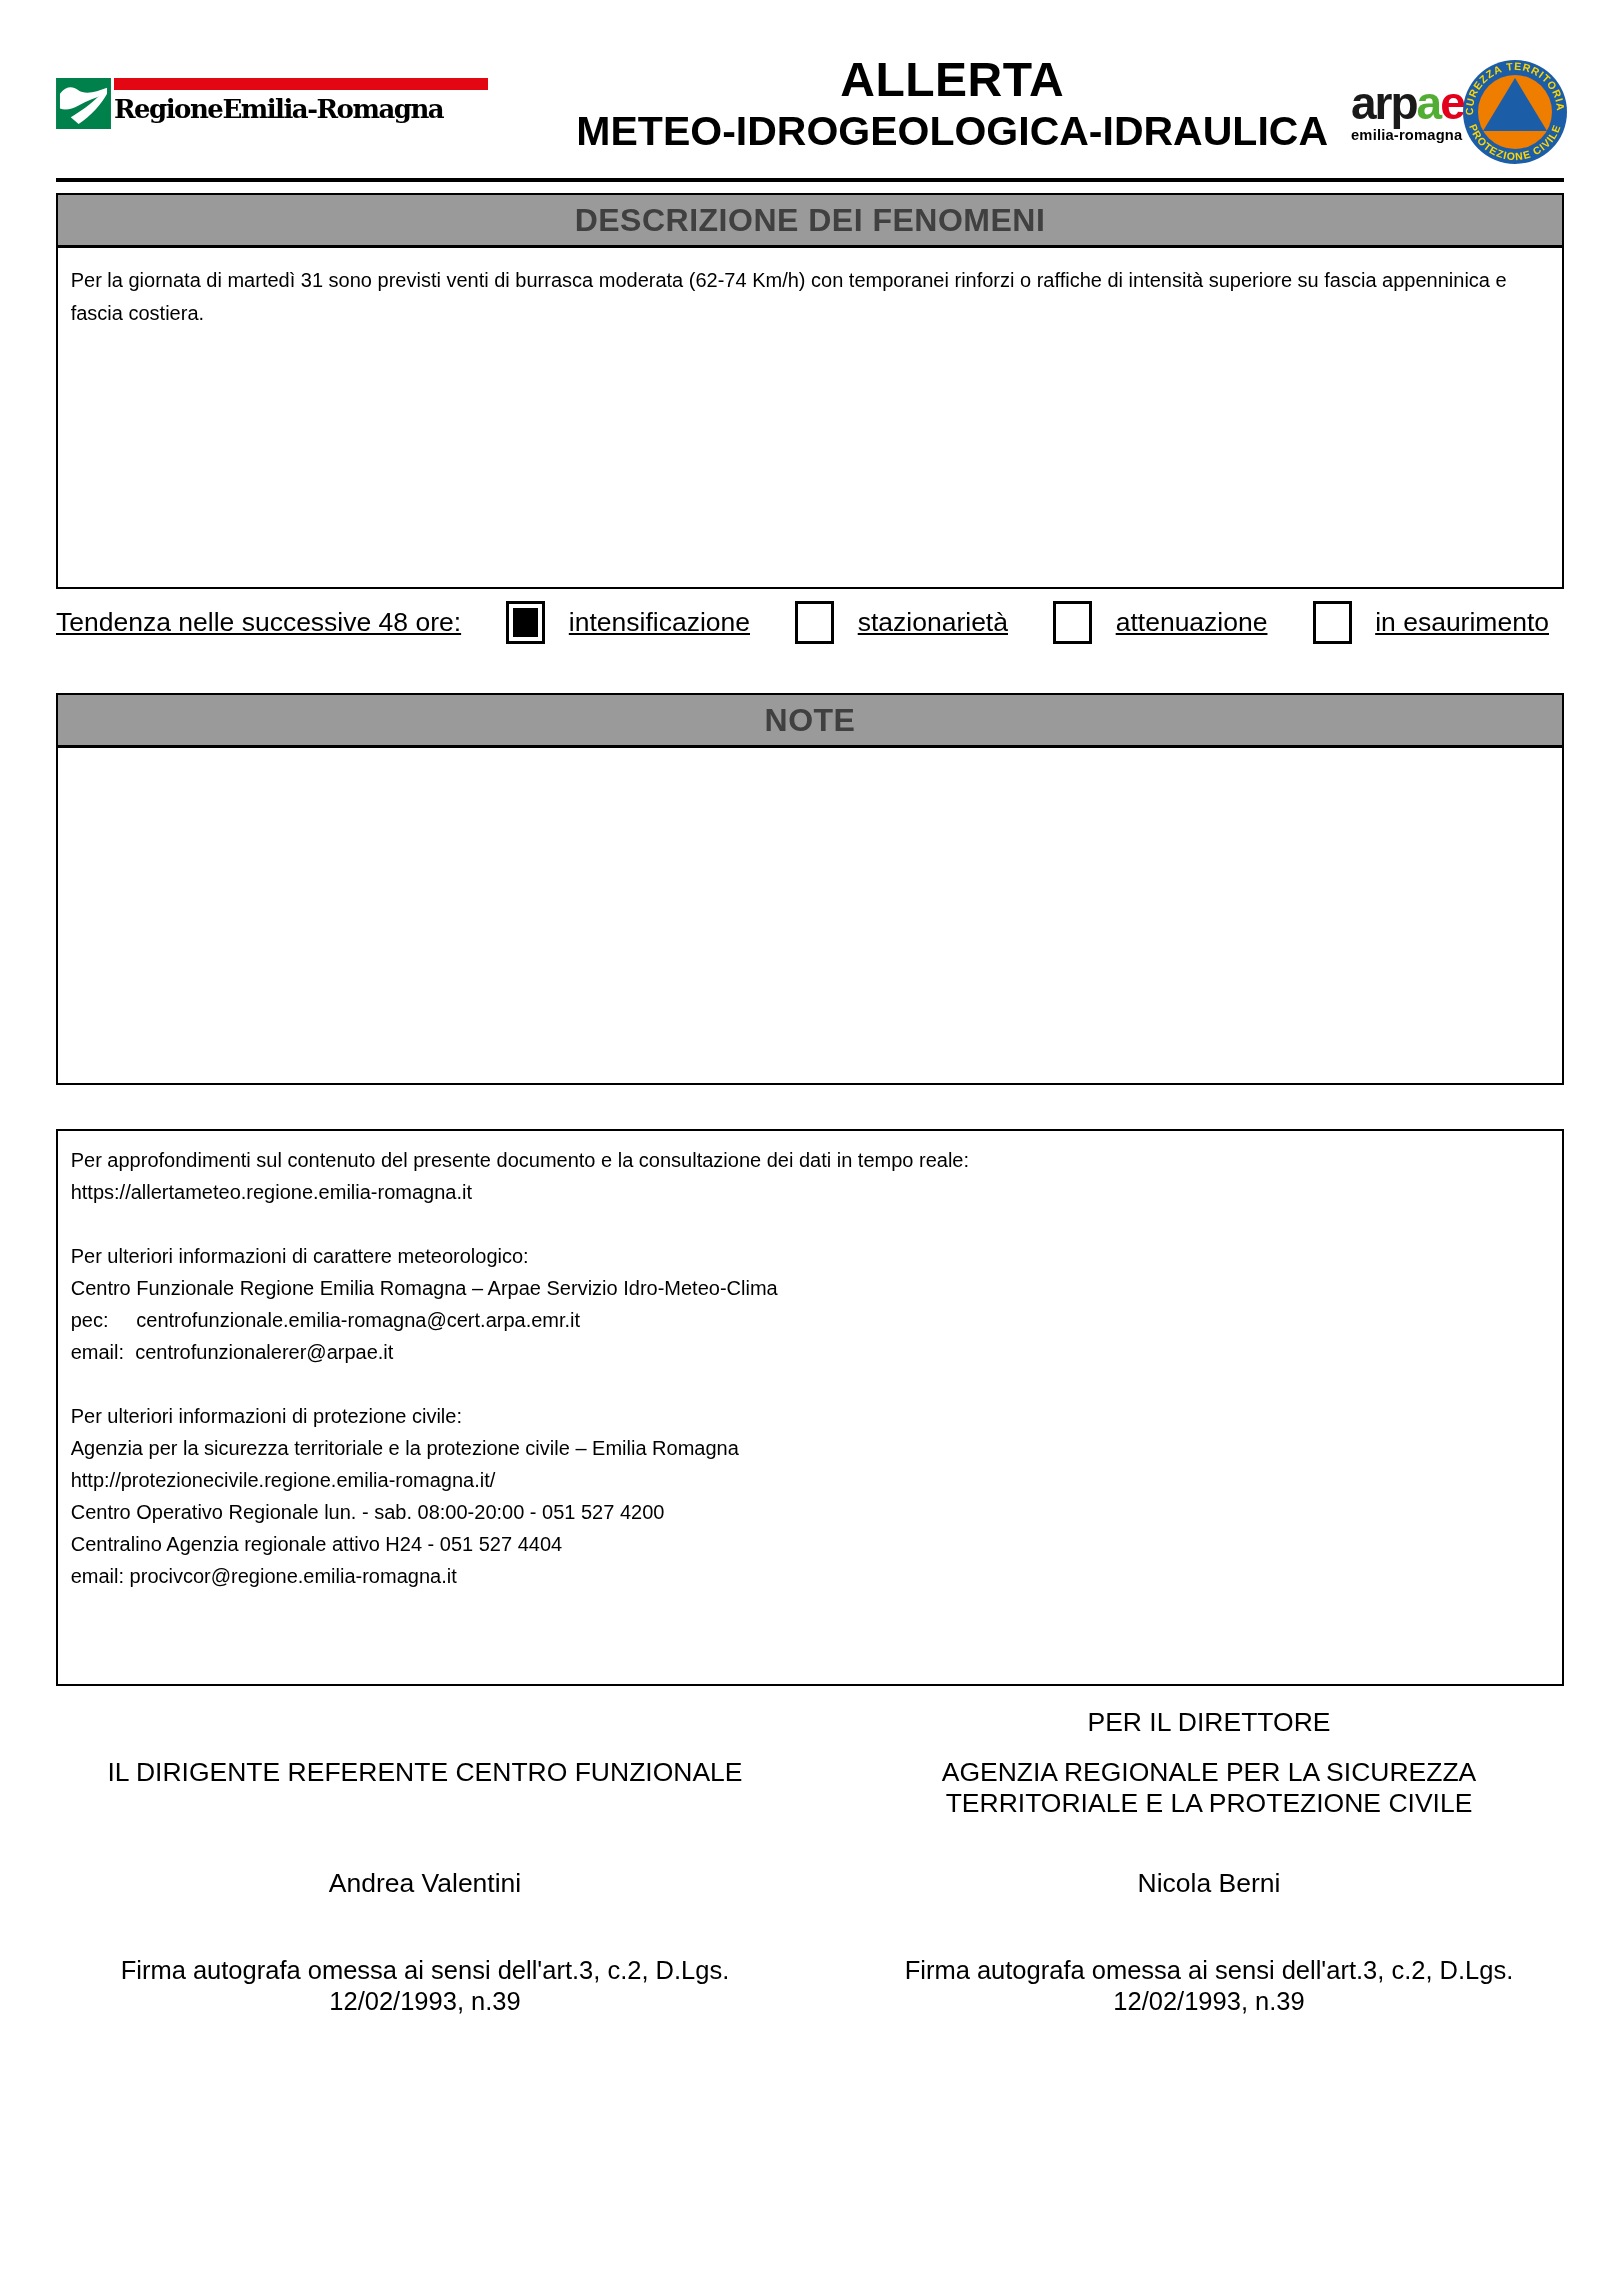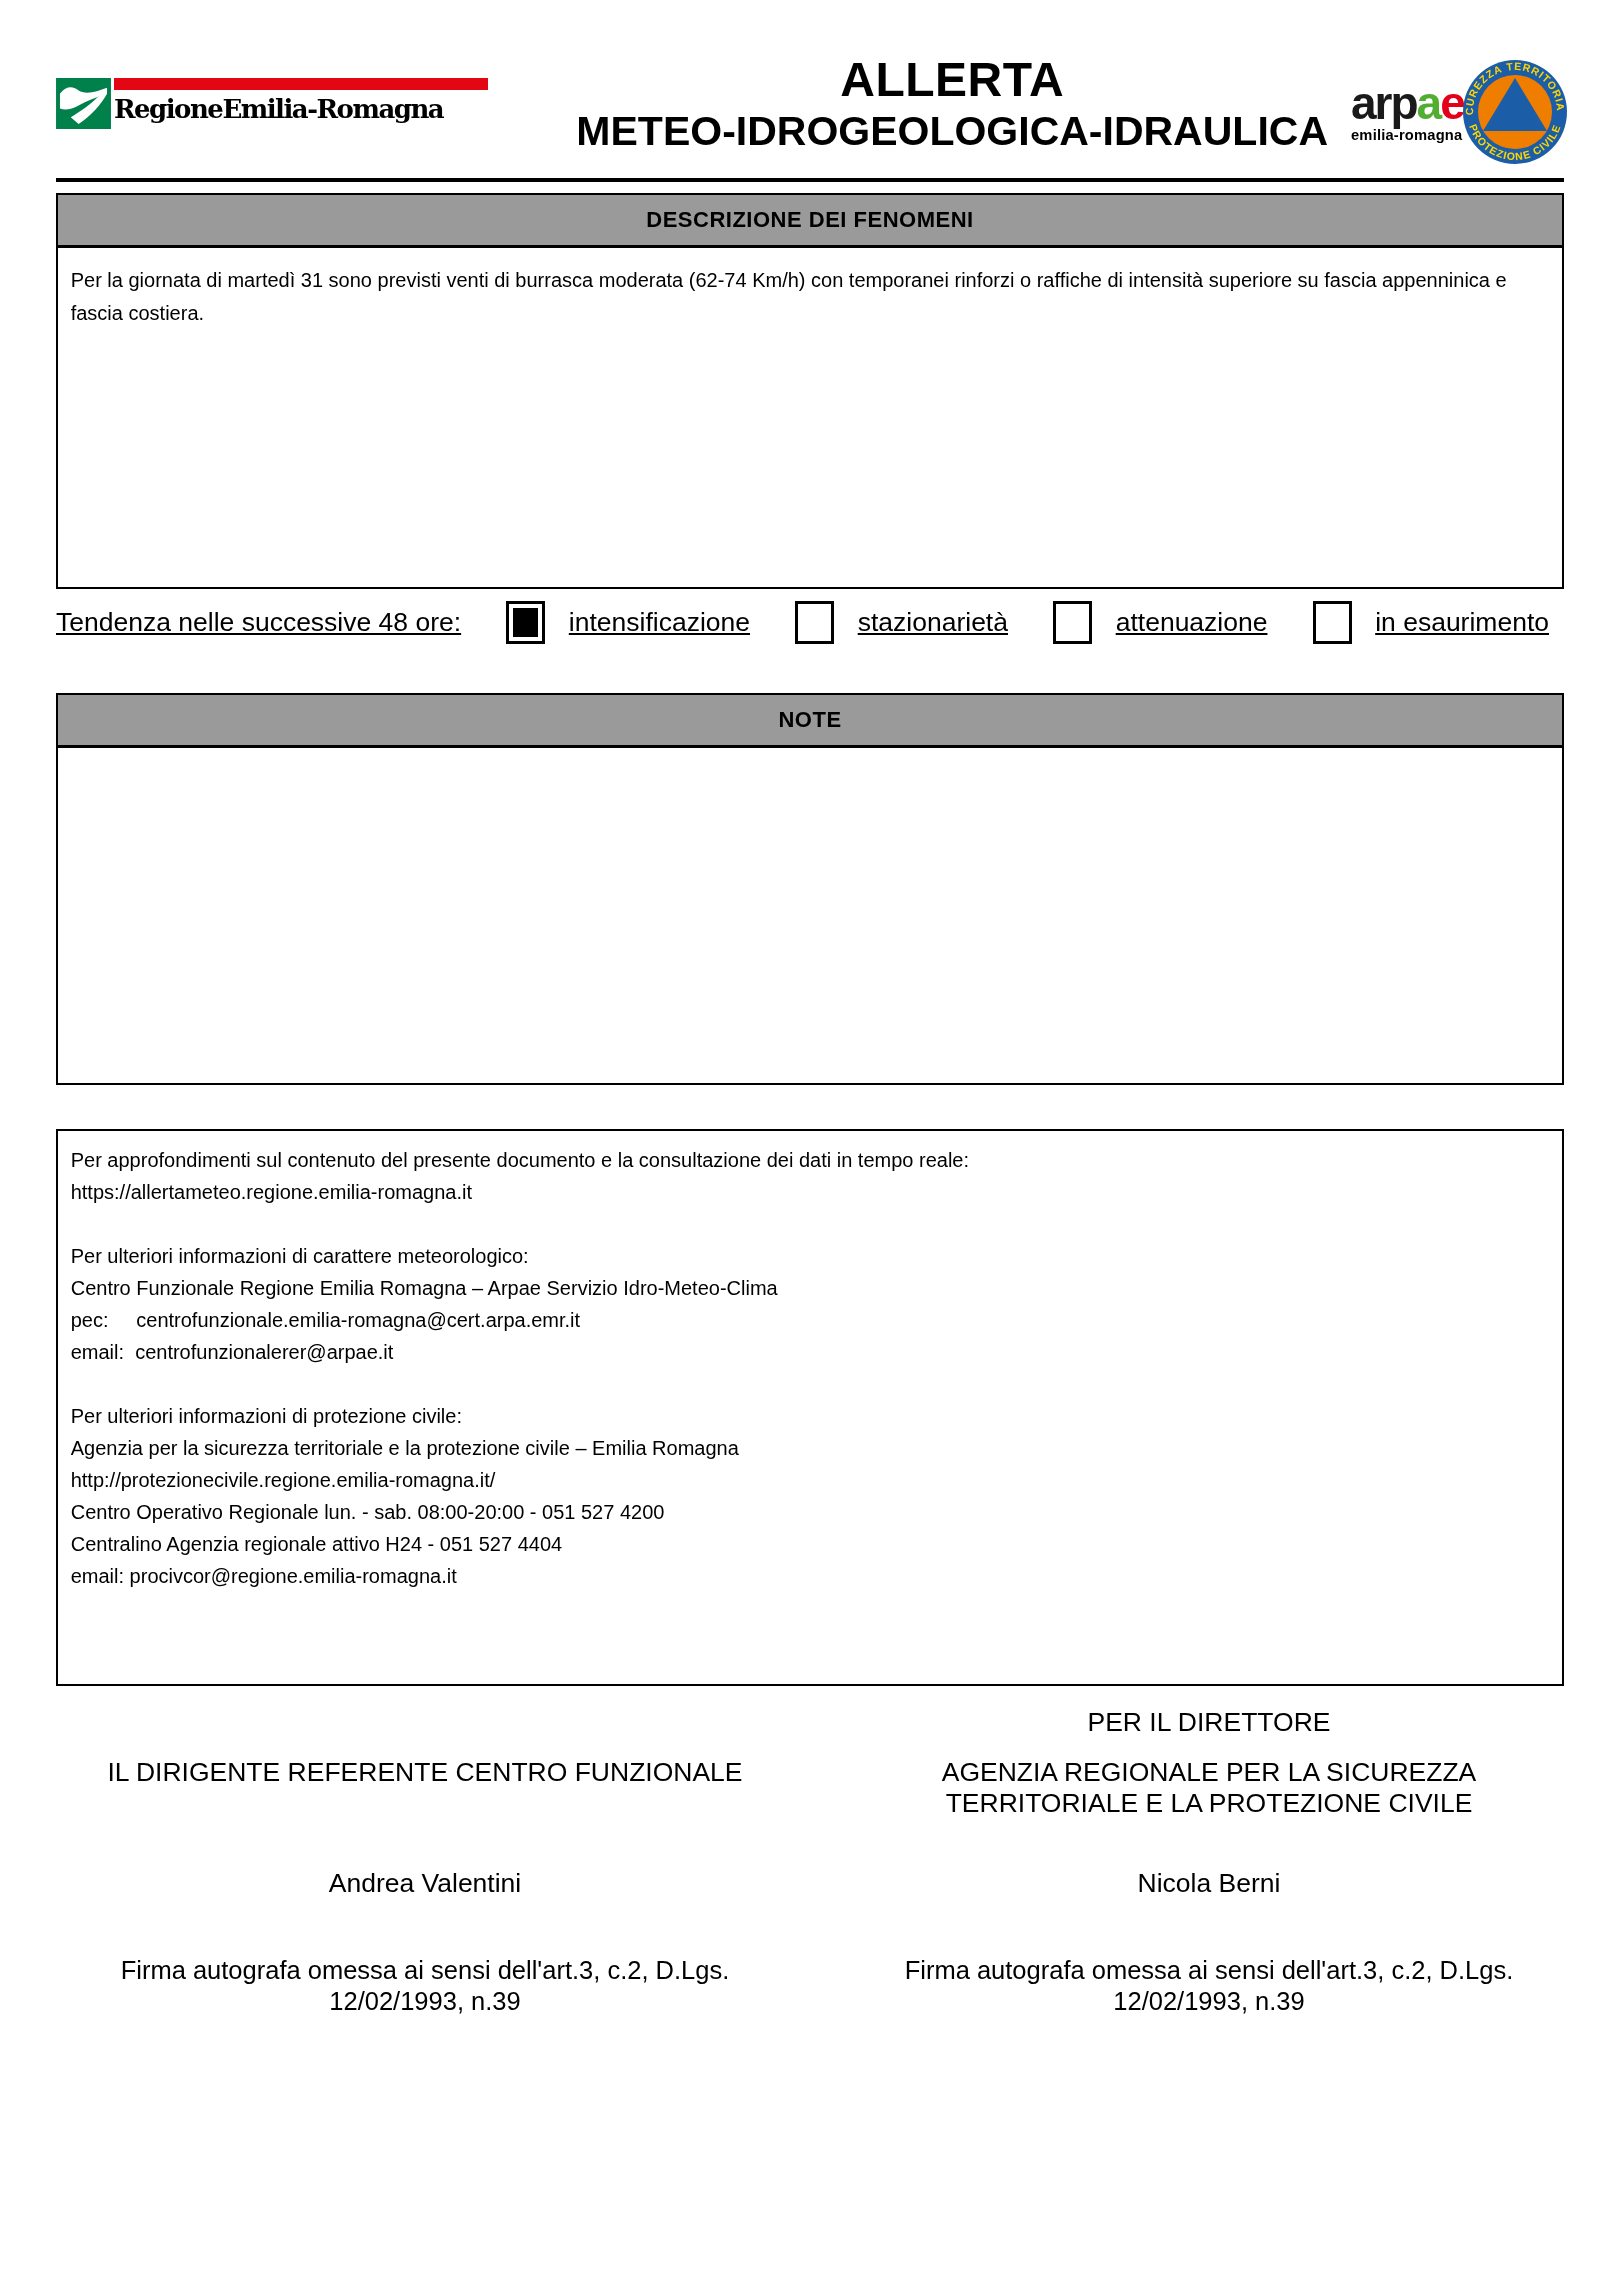--- a/index.html
+++ b/index.html
@@ -36,21 +36,21 @@
   
   .frame {
     position:absolute; left:56px; width:1508px;
     border:2.9px solid #000; background:#fff;
     display:flex; flex-direction:column;
   }
   .frame-header {
     height:53px; flex:0 0 53px;
     background:#9a9a9a; border-bottom:3.9px solid #000;
     display:flex; align-items:center; justify-content:center;
-    color:#000000; font-weight:bold; font-size:22px; letter-spacing:0.5px;
+    color:#404040; font-weight:bold; font-size:32px; letter-spacing:0.5px;
   }
   .frame-body { flex:1; padding:15.7px 12.7px; font-size:20px; line-height:33px; }
   #box-descrizione { top:193px; height:396px; }
   #box-note { top:693px; height:392px; }
   #box-riferimenti { top:1129px; height:557px; }
   #box-riferimenti .frame-body { padding:12.7px 12.7px; line-height:32px; }
   .contact-line { white-space:pre-wrap; }
 
   
   .tendenza {

